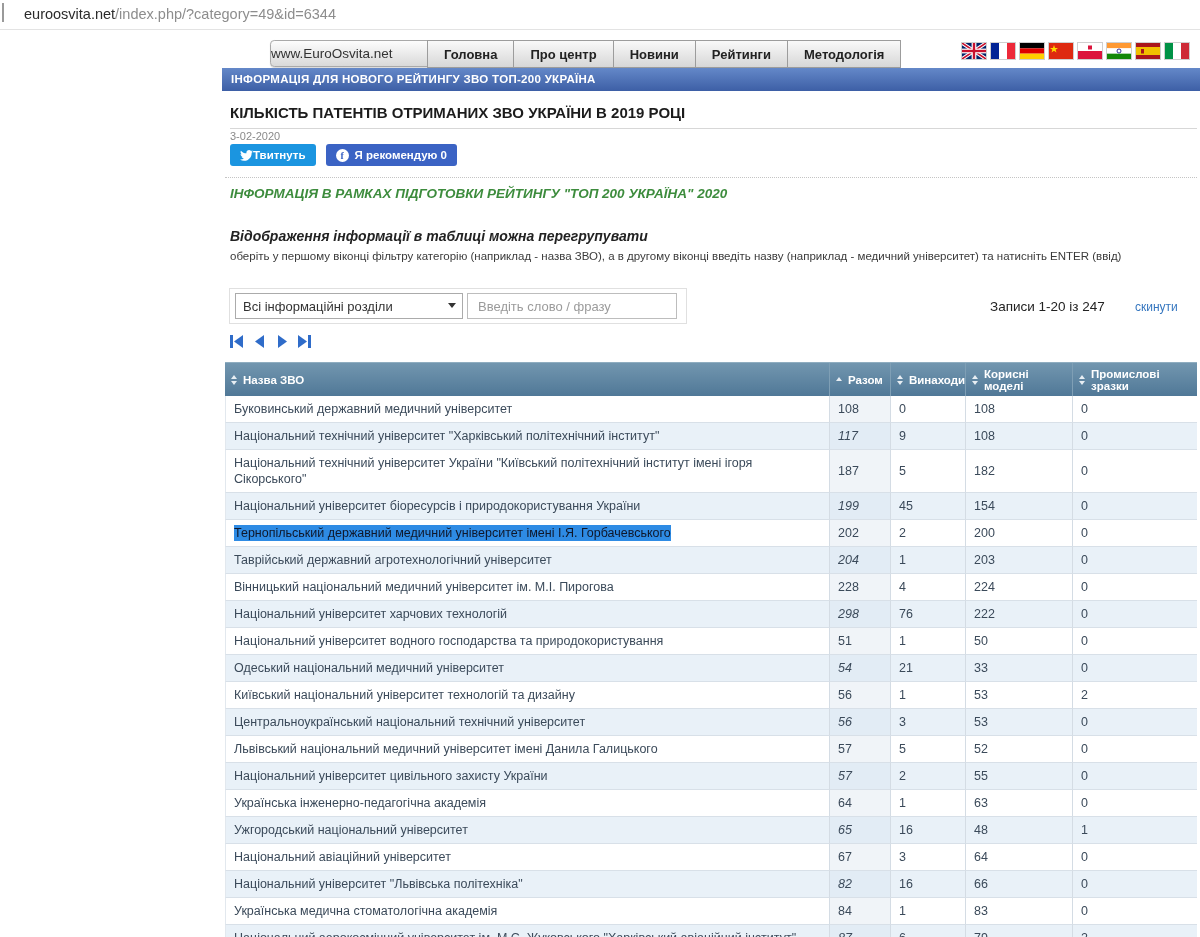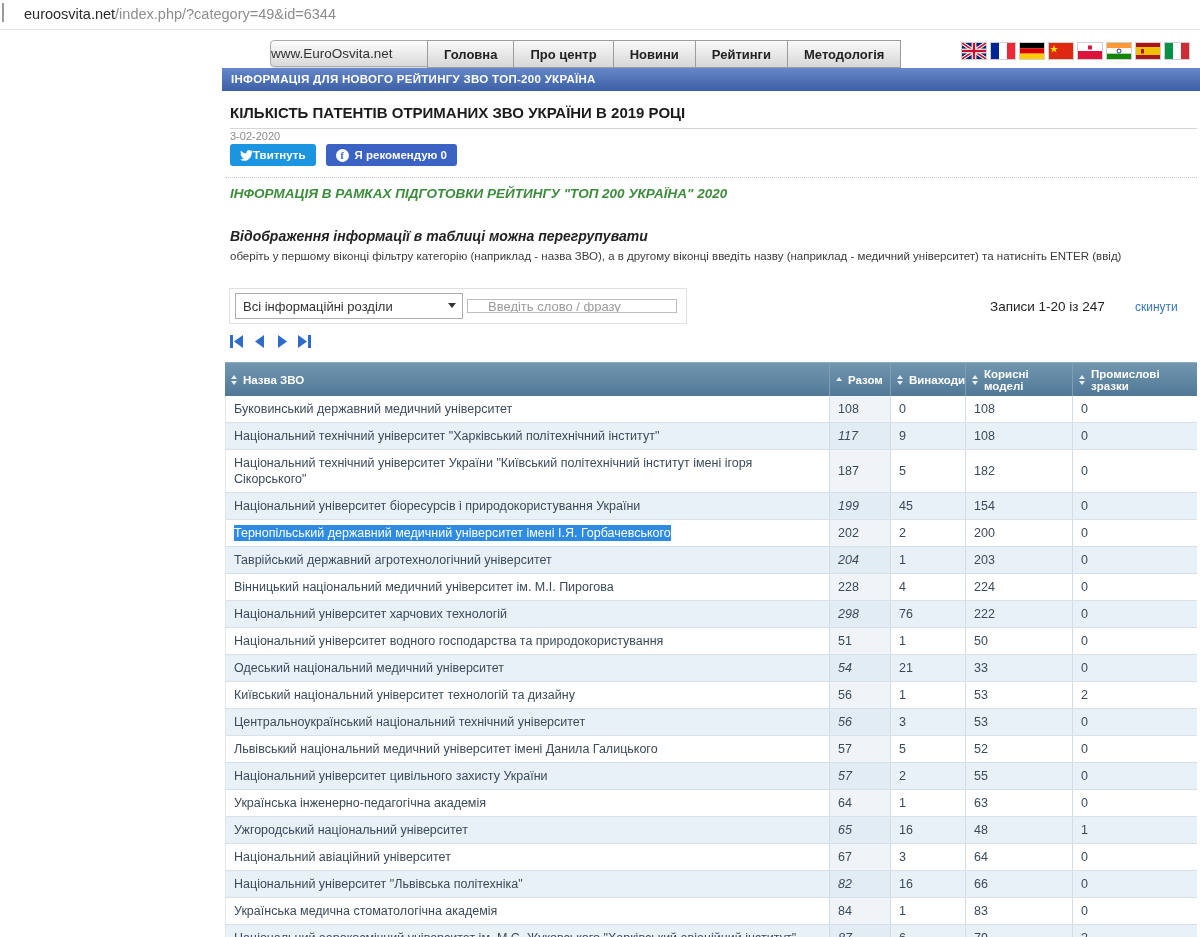--- a/index.html
+++ b/index.html
@@ -56,22 +56,22 @@
   .hint-text { position:absolute; top:250px; left:230px; width:960px; font-size:11.5px; color:#3a3a3a; }
 
   
   .filter-box { position:absolute; top:288px; left:229px; width:458px; height:36px;
     border:1px solid #e0e0e0; display:flex; align-items:center; padding:0 5px; gap:4px; }
   .select-wrap { position:relative; width:228px; height:26px; }
   .select-ctl { width:100%; height:26px; border:1px solid #ababab; background:#fff;
     font-size:13px; color:#333; text-align:left; padding:0 20px 0 7px; cursor:pointer; }
   .select-arrow { position:absolute; right:7px; top:10px; width:0; height:0;
     border-left:4px solid transparent; border-right:4px solid transparent; border-top:5px solid #333; pointer-events:none; }
-  .search-input { width:210px; height:14px; border:1px solid #bdbdbd; font-size:13px;
-    color:#333; padding:0 20px; font-family:"Liberation Sans",sans-serif; }
+  .search-input { width:210px; height:26px; border:1px solid #bdbdbd; font-size:13px;
+    color:#333; padding:0 10px; font-family:"Liberation Sans",sans-serif; }
   .search-input::placeholder { color:#9b9b9b; }
   .records { position:absolute; top:299px; left:990px; font-size:13.5px; color:#222; }
   .reset-link { position:absolute; top:300px; left:1135px; font-size:12px; color:#3576bf;
     text-decoration:none; cursor:pointer; }
 
   
   .pager { position:absolute; top:334px; left:229px; display:flex; gap:5px; }
   .pager button { background:none; border:none; padding:0; cursor:pointer; width:17px; height:15px; }
 
   
@@ -87,21 +87,21 @@
   .tri-dn { width:0; height:0; border-left:3.5px solid transparent; border-right:3.5px solid transparent;
     border-top:4px solid #e8eef3; }
   .row { display:flex; }
   .row.even .td { background:#e9f1f8; }
   .td { font-size:12.5px; color:#3b4a5a; padding:5px 8px; line-height:16px;
     border-left:1px solid #d4dce4; border-bottom:1px solid #d8e0e8; background:#fff;
     display:flex; align-items:center; }
   .td:first-child { border-left:1px solid #e2e8ee; }
   .td.shade { background:#f0f4f8; }
   .row.even .td.shade { background:#e2ecf5;font-style:italic; }
-  .hl { background:#2e8be4; color:#ffffff; }
+  .hl { background:#2e8be4; color:#0f172a; }
 
   .c0 { width:604px; } .c1 { width:61px; } .c2 { width:75px; } .c3 { width:107px; } .c4 { width:125px; }
 </style>
 </head>
 <body>
 
 <div class="page">
 
   <div class="urlbar">
     <div class="tab-edge"></div>

